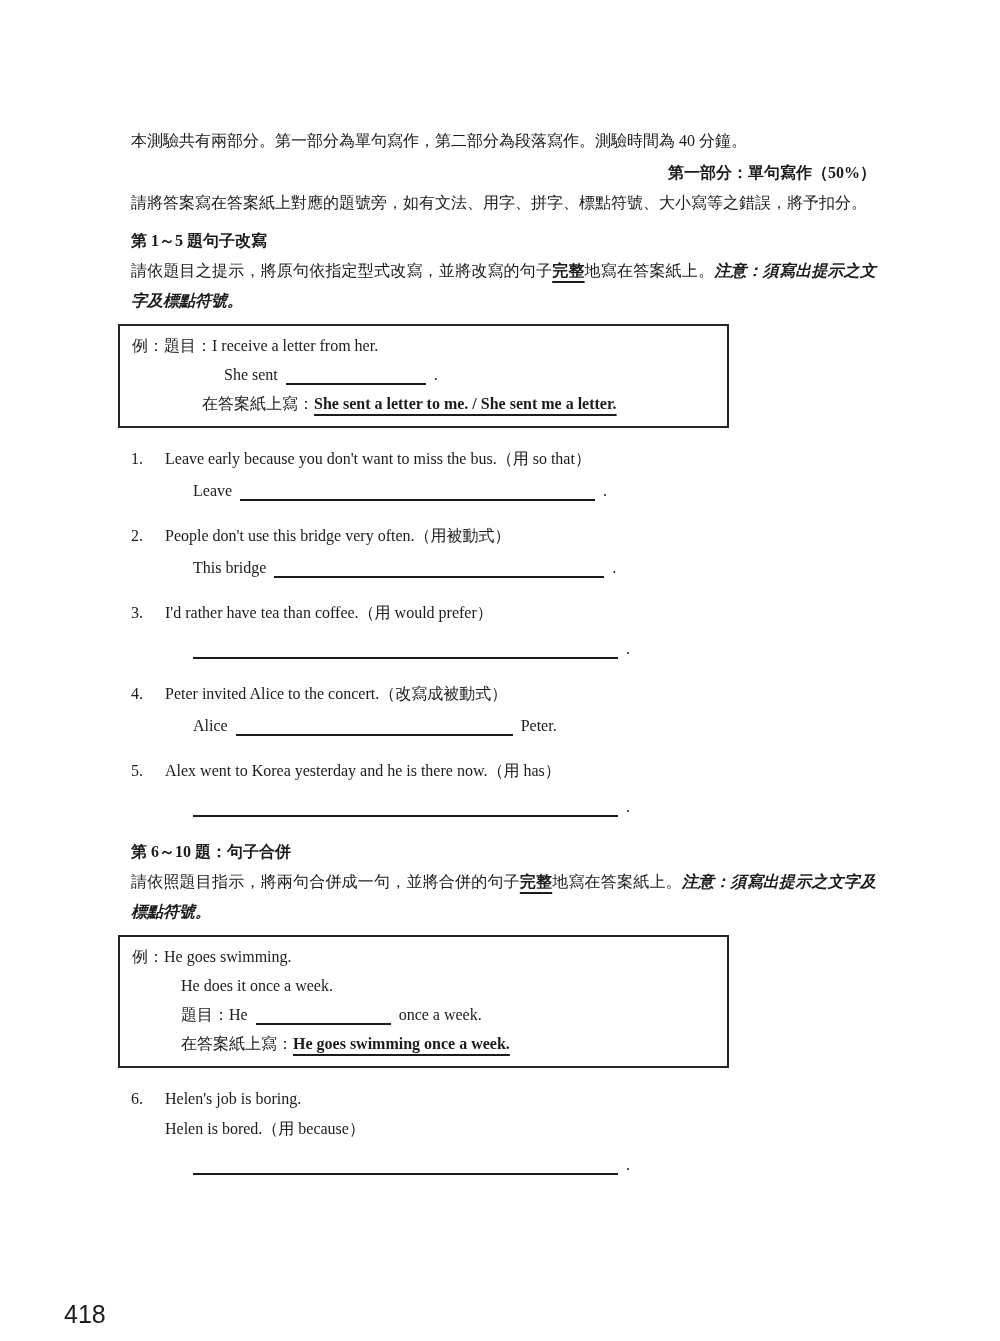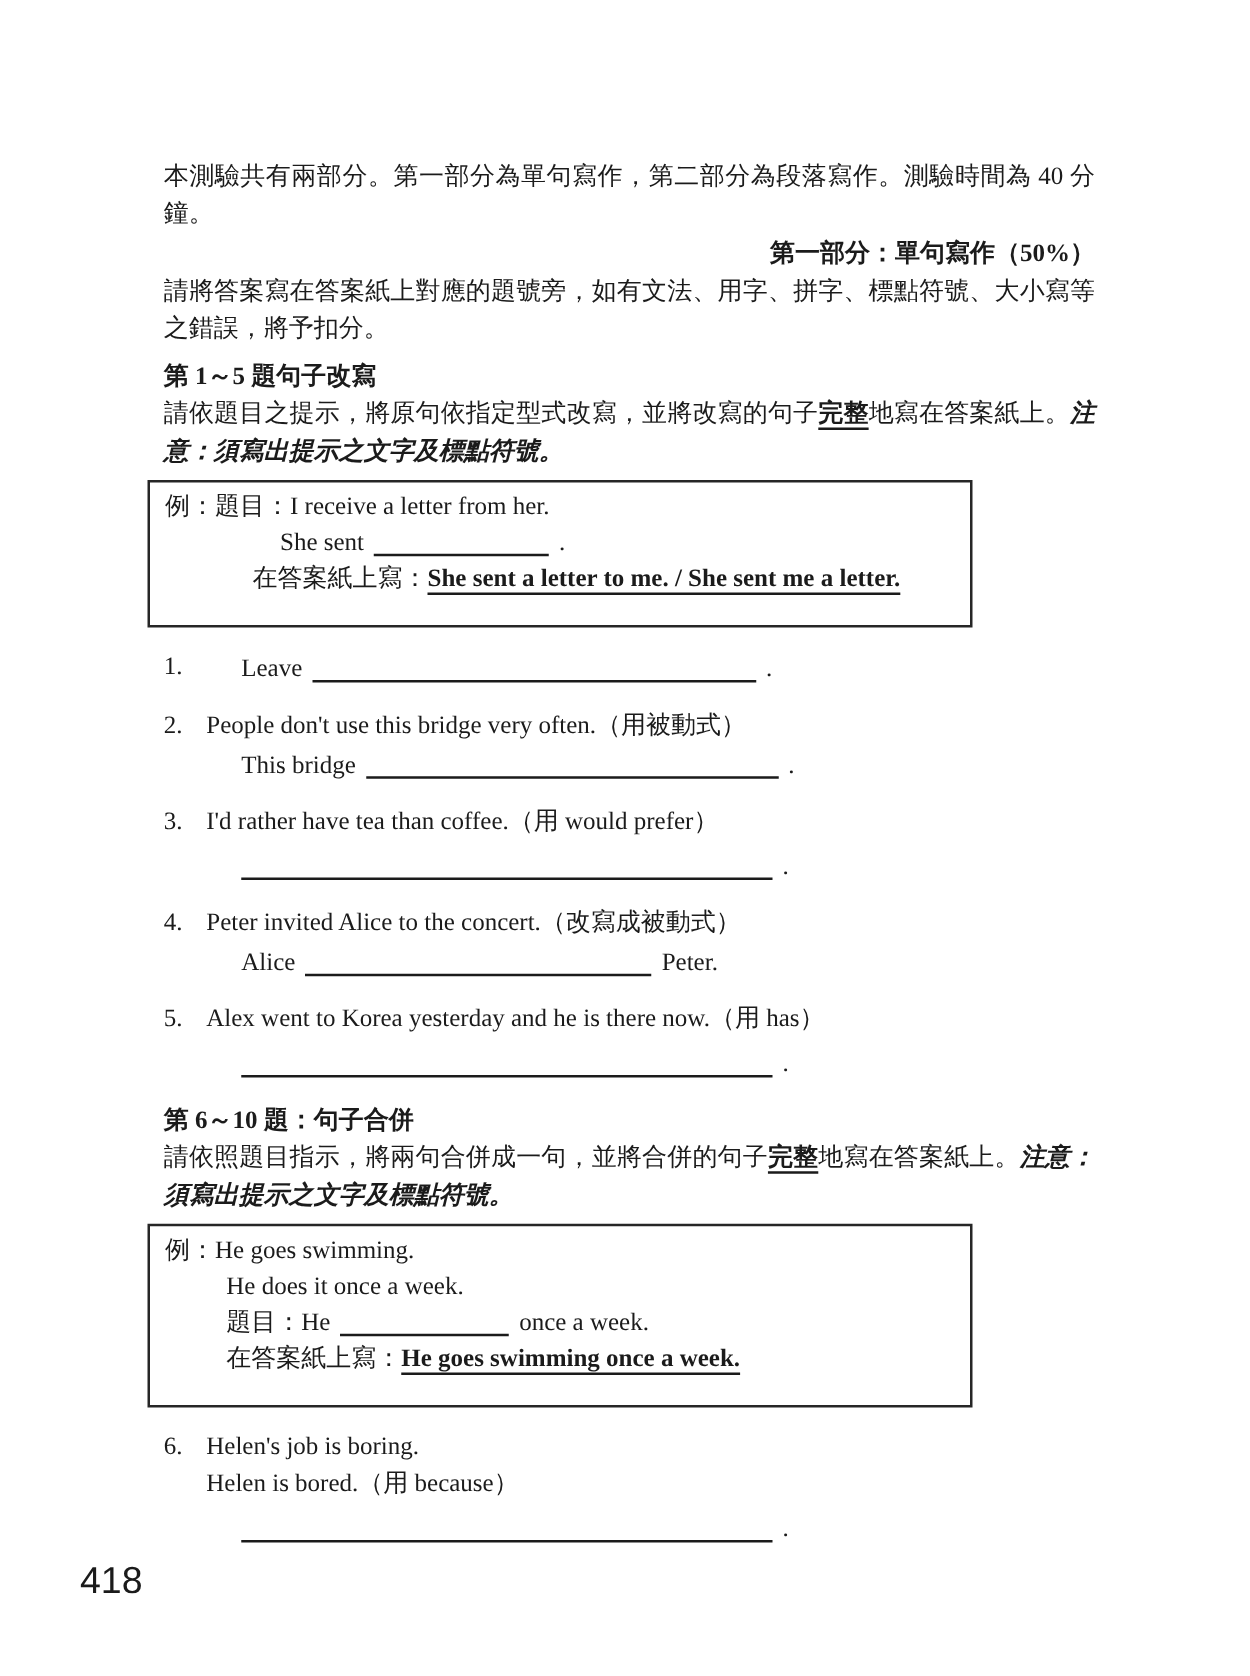--- a/index.html
+++ b/index.html
@@ -6,40 +6,40 @@
   .page {
     position:relative;
     width:1000px; height:1341px;
     background:#ffffff;
     color:#1b1b1b;
     font-family:"Liberation Serif","DejaVu Serif",serif;
     overflow:hidden;
   }
   .content {
     position:absolute; left:131px; top:126px; width:745px;
-    font-size:20px; line-height:30px;
+    font-size:16px; line-height:30px;
   }
   p { margin:0; }
   .just { text-align:justify; }
   .b-heading { font-weight:bold; margin:2px 0 0 0;text-align:right; }
   .sec-heading { font-weight:bold; margin:14px 0 0 0; }
   .instr { margin:0 0 8px 0; }
   .emph-ul {
     font-weight:bold;
     text-decoration:underline;
     text-decoration-thickness:2px;
     text-underline-offset:5px;
   }
   .note { font-weight:bold; font-style:italic; }
   .example-box {
     box-sizing:border-box;
     margin:8px 0 0 -13px;
-    width:660px;
+    width:611px;
     border:2px solid #262626;
-    padding:5px 12px 22px 12px;
+    padding:5px 12px 8px 12px;
     line-height:29px;
   }
   .ex-indent-lg { margin-left:92px; }
   .ex-indent-md { margin-left:70px; }
   .ex-indent-sm { margin-left:49px; }
   .answer-bold {
     font-weight:bold; 
     text-decoration:underline;
     text-decoration-thickness:2px;
     text-underline-offset:5px;
@@ -52,23 +52,23 @@
     margin:0 8px 0 8px;
   }
   .blank.no-pre { margin-left:0; }
   .items { margin-top:16px; }
   .q-item { display:flex; margin-bottom:15px; }
   .q-num { flex:none; width:34px; }
   .q-body { flex:1; }
   .q-line2 { margin-top:2px;margin-left:28px; }
   .blank-only-line { margin-top:6px; }
   .page-number {
-    position:absolute; left:64px; top:1248px;
+    position:absolute; left:64px; top:1300px;
     font-family:"Liberation Sans","DejaVu Sans",sans-serif;
-    font-size:30px; color:#1b1b1b;
+    font-size:25px; color:#1b1b1b;
   }
 </style>
 </head>
 <body>
 
 <div class="page">
   <div class="content">
 
     <p class="just">本測驗共有兩部分。第一部分為單句寫作，第二部分為段落寫作。測驗時間為 40 分鐘。</p>
 
@@ -82,20 +82,21 @@
       <p><span>例：題目：</span><span>I receive a letter from her.</span></p>
       <p class="ex-indent-lg"><span>She sent</span><span class="blank" style="width:140px;"></span><span>.</span></p>
       <p class="ex-indent-md"><span>在答案紙上寫：</span><span class="answer-bold">She sent a letter to me. / She sent me a letter.</span></p>
     </div>
 
     <div class="items">
 
       <div class="q-item">
         <div class="q-num">1.</div>
         <div class="q-body">
+          <p>Leave early because you don't want to miss the bus.（用 so that）</p>
           <p class="q-line2"><span>Leave</span><span class="blank" style="width:355px;"></span><span>.</span></p>
         </div>
       </div>
 
       <div class="q-item">
         <div class="q-num">2.</div>
         <div class="q-body">
           <p>People don't use this bridge very often.（用被動式）</p>
           <p class="q-line2"><span>This bridge</span><span class="blank" style="width:330px;"></span><span>.</span></p>
         </div>

